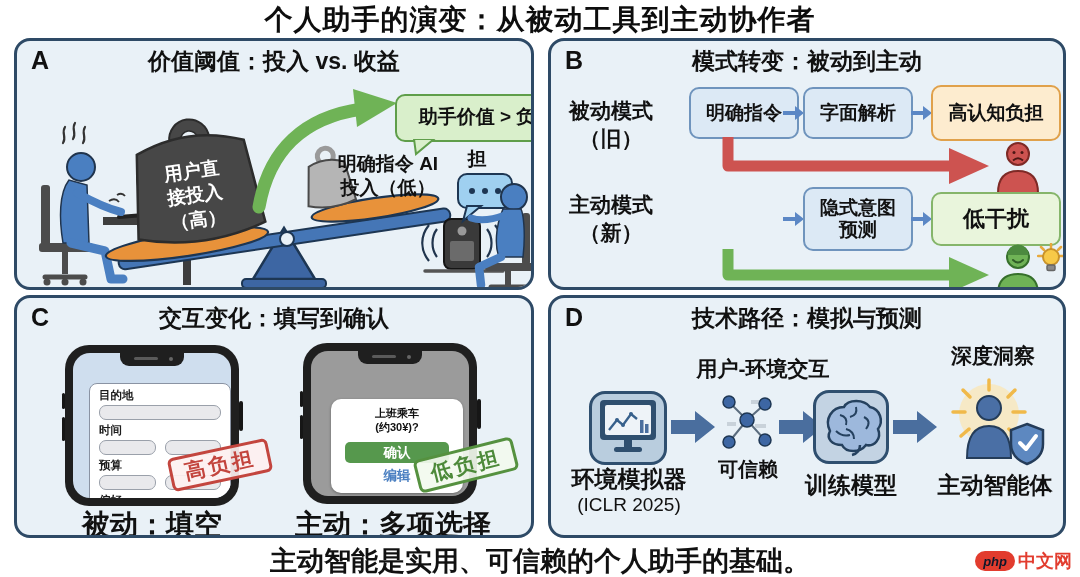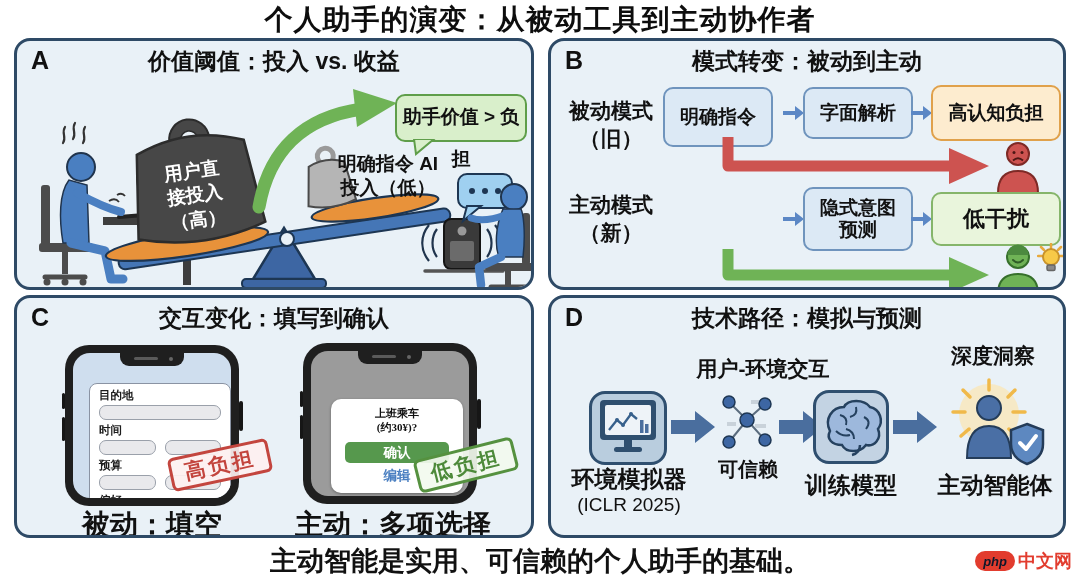--- a/index.html
+++ b/index.html
@@ -22,21 +22,21 @@
   #panelD { left:548px; top:295px; width:518px; height:243px; }
   .letter { position:absolute; left:14px; top:5px; font-size:25px; font-weight:bold; }
   .ptitle { position:absolute; left:0; right:0; top:5px; text-align:center; font-size:23px; font-weight:bold; }
   .pre { white-space:pre-line; }
 
   
   #a-scene { position:absolute; left:0; top:40px; }
   #a-bubble {
     position:absolute; left:378px; top:53px; width:128px; height:44px;
     background:#d9efcb; border:2.5px solid #5f9e4a; border-radius:10px;
-    font-size:19px; font-weight:bold; text-align:center; line-height:42px;
+    font-size:19px; font-weight:bold; text-align:center; line-height:42px;padding-left:16px;
   }
   #a-bubble-tail { position:absolute; left:396px; top:98px; }
   #a-weight-text {
     position:absolute; left:126px; top:118px; width:104px; text-align:center;
     color:#fff; font-size:18.5px; font-weight:bold; line-height:1.32;
     transform:rotate(-8deg);
   }
   #a-light-label {
     position:absolute; left:306px; top:111px; width:130px; text-align:center;
     font-size:19px; font-weight:bold; line-height:1.25;
@@ -47,21 +47,21 @@
   .flowbox {
     position:absolute; display:flex; align-items:center; justify-content:center;
     text-align:center; font-weight:bold; font-size:19px; line-height:1.18;
     border-radius:10px; box-sizing:border-box;
   }
   .boxblue   { background:#dce9f5; border:2.5px solid #6f94bd; }
   .boxorange { background:#fdeccf; border:2.5px solid #e0a14b; }
   .boxgreen  { background:#e9f5dc; border:2.5px solid #85b56a; }
 
   
-  .phone { position:absolute; width:174px; height:161px; background:#1f1f1f; border-radius:24px;font-family:Liberation Serif, serif; }
+  .phone { position:absolute; width:174px; height:161px; background:#1f1f1f; border-radius:24px; }
   .screen { position:absolute; left:8px; right:8px; top:8px; bottom:8px; border-radius:17px; overflow:hidden; }
   .screen-blue { background:#cfdeee; }
   .screen-gray { background:#9b9b9b; }
   .notch { position:absolute; left:50%; top:8px; transform:translateX(-50%); width:64px; height:13px;
            background:#1f1f1f; border-radius:0 0 9px 9px; }
   .notch .slit { position:absolute; left:14px; top:4px; width:24px; height:3px; background:#5a5a5a; border-radius:2px; }
   .notch .cam  { position:absolute; right:11px; top:3.5px; width:4.5px; height:4.5px; background:#666; border-radius:50%; }
   .sidebtn { position:absolute; width:3.5px; background:#161616; border-radius:2px; }
   .form {
     position:absolute; left:16px; top:30px; width:142px; height:129px; box-sizing:border-box;
@@ -208,21 +208,21 @@
     <div id="a-light-label" class="pre">明确指令 AI
 投入（低）</div>
   </div>
 
   <div class="panel" id="panelB">
     <div class="letter">B</div>
     <div class="ptitle">模式转变：被动到主动</div>
 
     <div class="rowlabel pre" style="left:1px; top:56px;">被动模式
 （旧）</div>
-    <div class="flowbox boxblue" style="left:112px; top:46px; width:110px; height:60px;">明确指令</div>
+    <div class="flowbox boxblue" style="left:138px; top:46px; width:110px; height:52px;">明确指令</div>
     <svg class="abs" style="left:232px; top:62px;" width="21" height="20">
       <line x1="0" y1="10" x2="12" y2="10" stroke="#5b87c5" stroke-width="4"></line>
         <polygon points="12,3 21,10 12,17" fill="#5b87c5"></polygon>
     </svg>
     <div class="flowbox boxblue" style="left:252px; top:46px; width:110px; height:52px;">字面解析</div>
     <svg class="abs" style="left:360px; top:62px;" width="21" height="20">
       <line x1="0" y1="10" x2="12" y2="10" stroke="#5b87c5" stroke-width="4"></line>
         <polygon points="12,3 21,10 12,17" fill="#5b87c5"></polygon>
     </svg>
     <div class="flowbox boxorange" style="left:380px; top:44px; width:130px; height:56px;">高认知负担</div>

